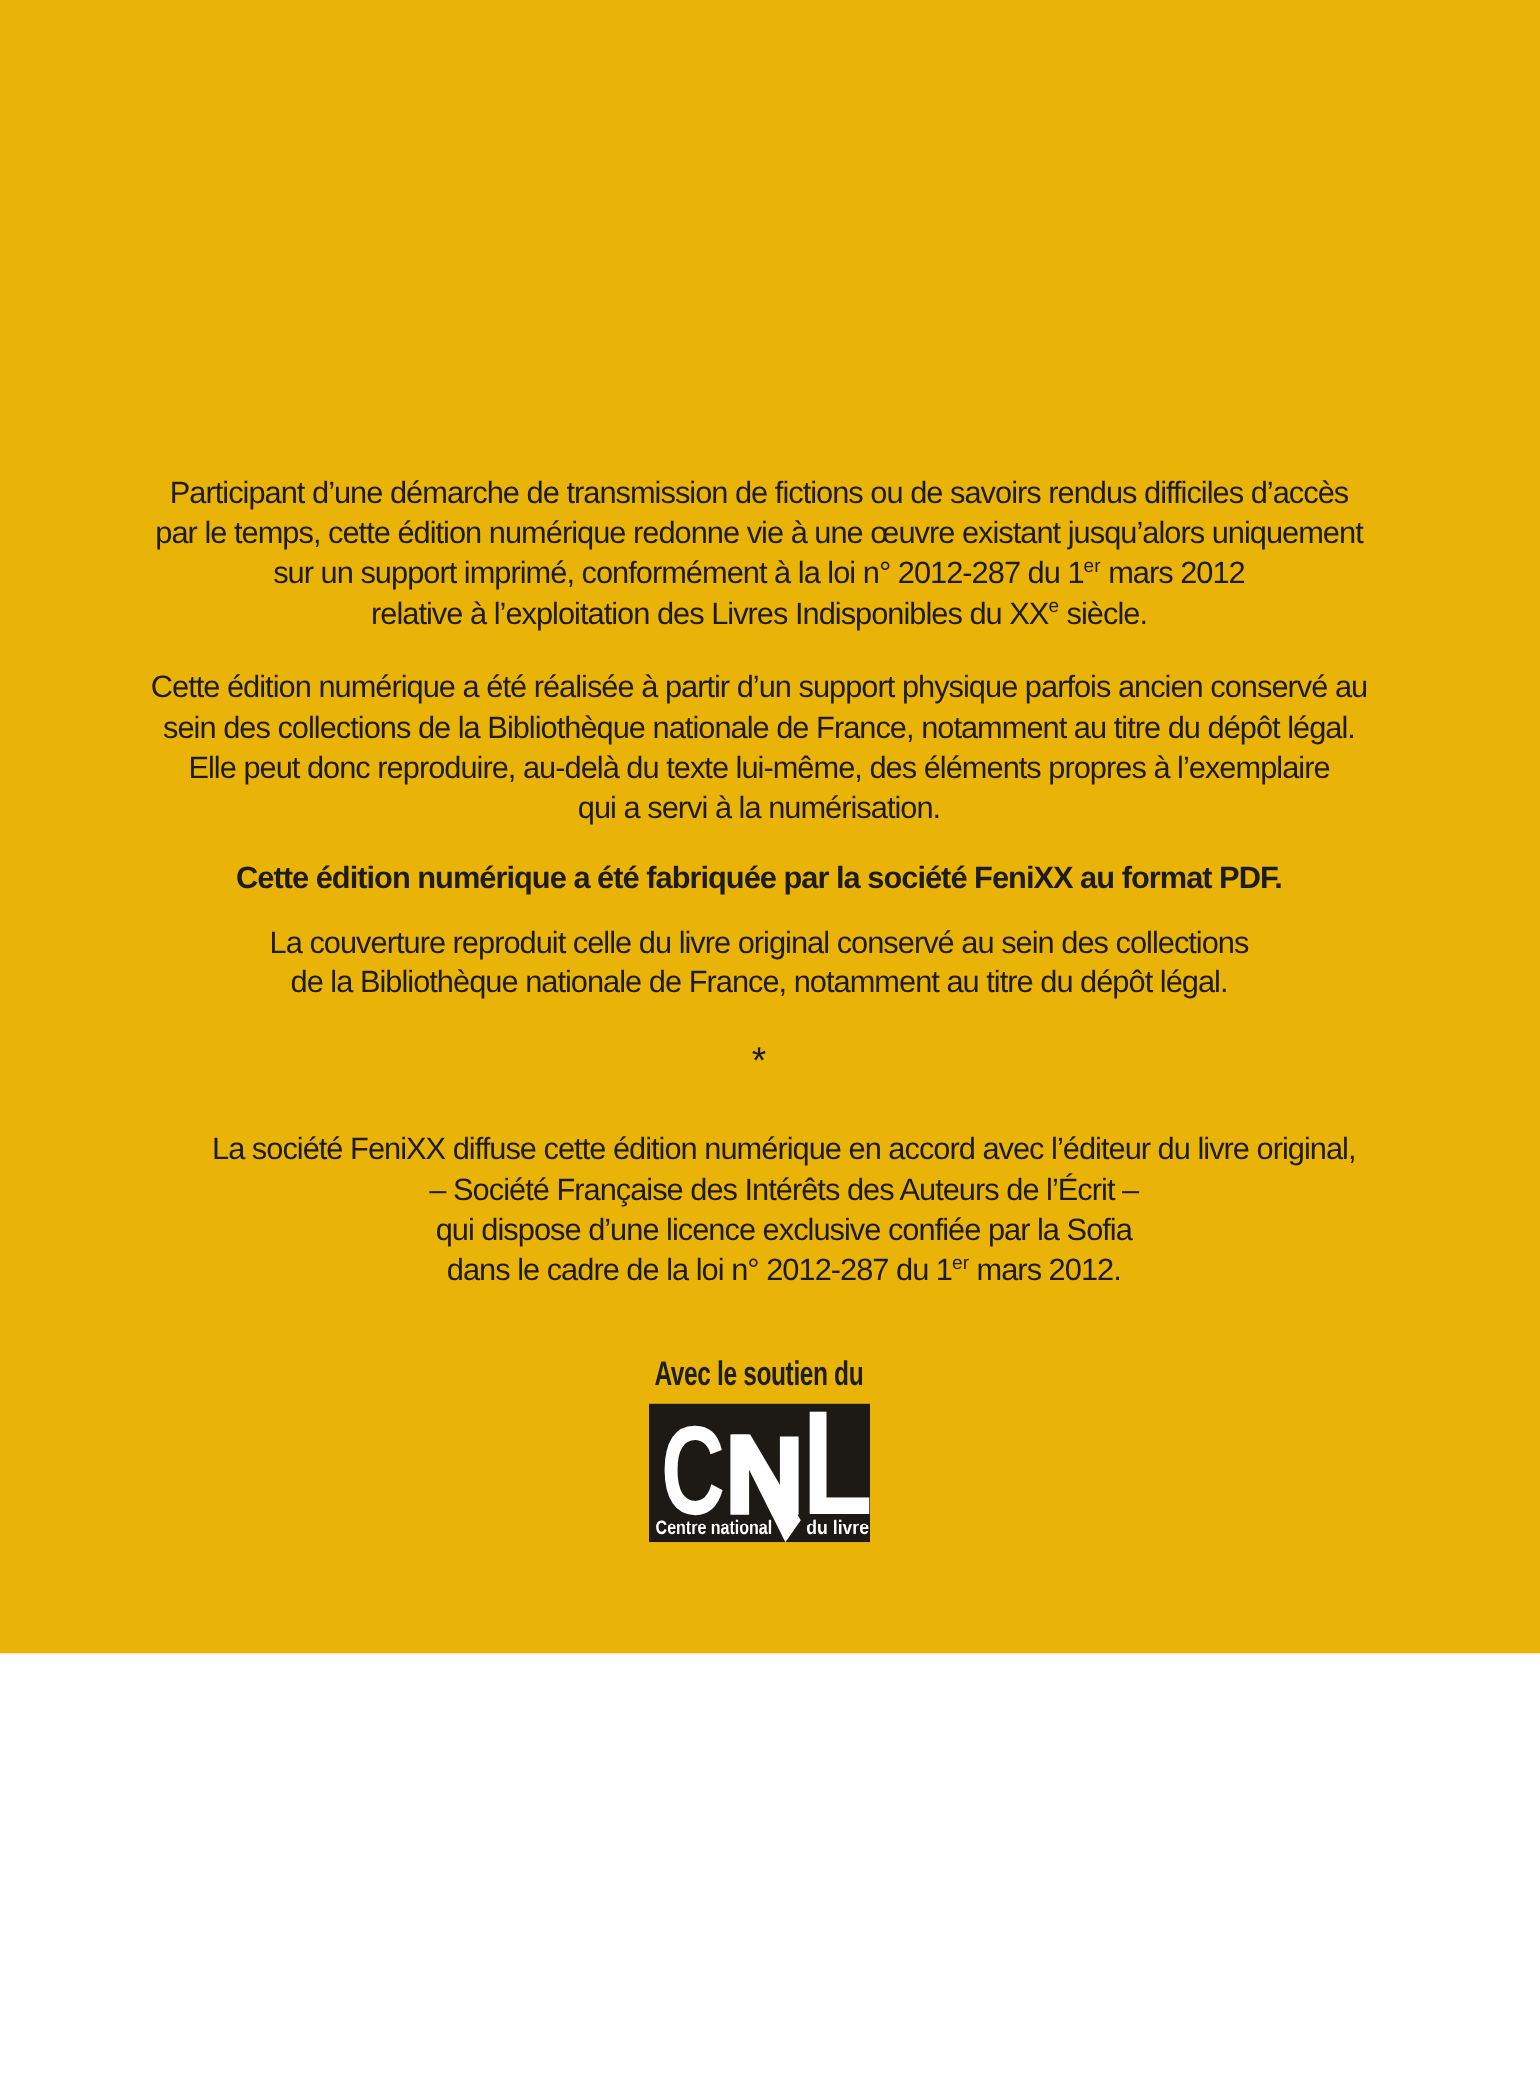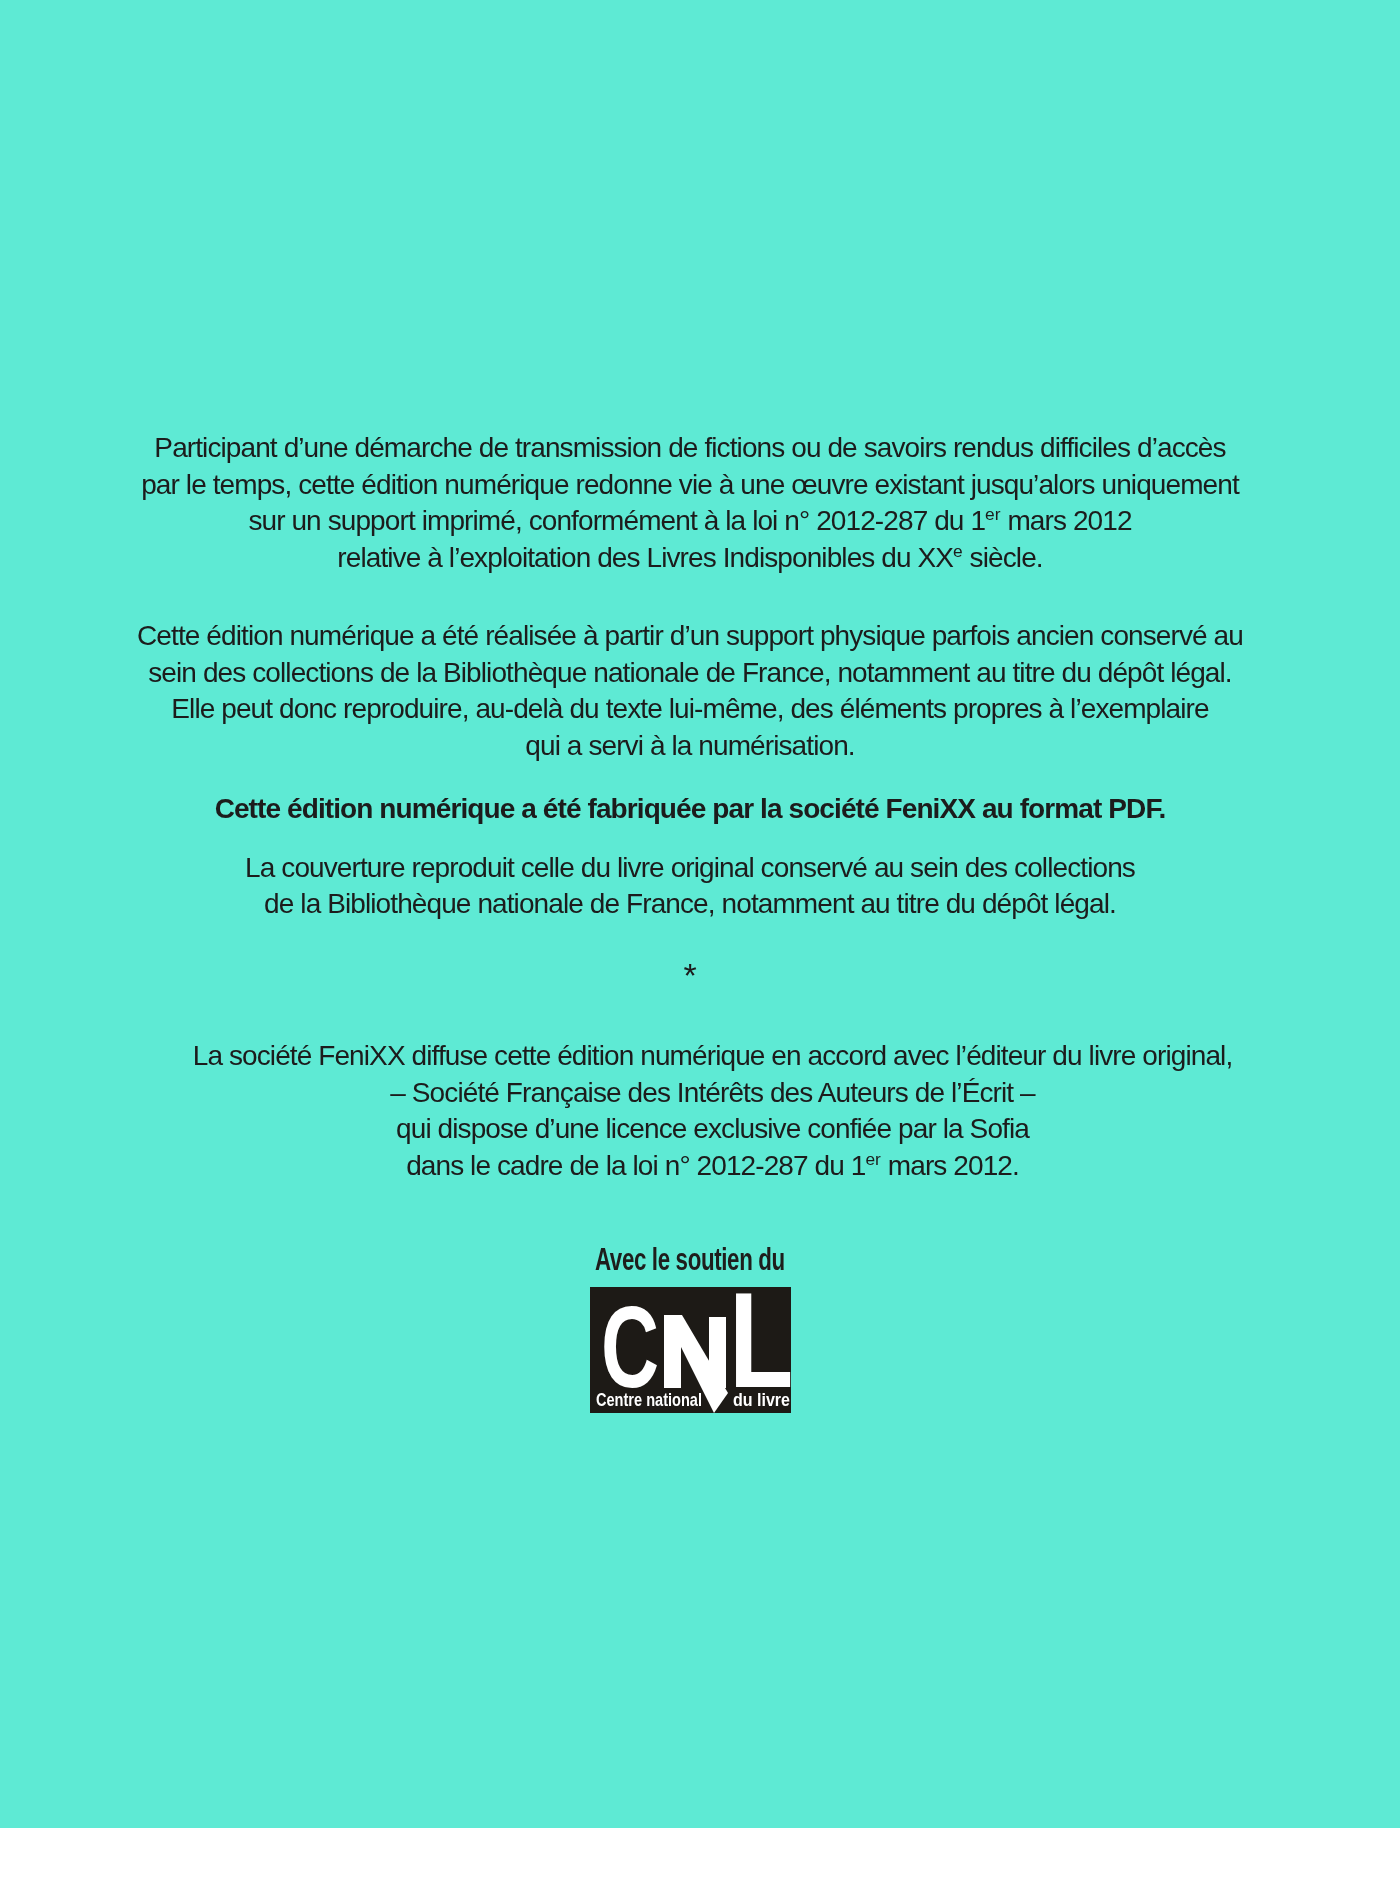--- a/index.html
+++ b/index.html
@@ -2,22 +2,22 @@
 <html><head>
 <meta charset="utf-8">
 <title>Page</title>
 <style>
   * { margin: 0; padding: 0; box-sizing: border-box; }
   html, body { background: #ffffff; }
   body { width: 1400px; height: 1901px; }
   .page {
     position: relative;
     width: 1400px;
-    height: 1828px;
-    background: #5eead4;
+    height: 1503px;
+    background: #eab308;
     overflow: hidden;
     font-family: "Liberation Sans", sans-serif;
     color: #1c1c1c;
   }
   .doc {
     padding-top: 430px;
     padding-right: 20px;
     text-align: center;
   }
   .para {
@@ -25,21 +25,21 @@
     line-height: 36.5px;
     letter-spacing: -0.9px;
   }
   .line { white-space: nowrap; }
   sup {
     font-size: 0.62em;
     vertical-align: super;
     line-height: 0;
     letter-spacing: 0;
   }
-  .para-p2 { margin-top: 42px; }
+  .para-p2 { margin-top: 31px; }
   .para-p3 { margin-top: 27px; font-weight: bold; }
   .para-p4 { margin-top: 22px; }
   .para-separator { margin-top: 34px; font-size: 34px; letter-spacing: 0; }
   .para-p5 { margin-top: 45px; margin-left: 45px; }
 
   .support-block {
     margin-top: 57px;
     text-align: center;
   }
   .support-text {

